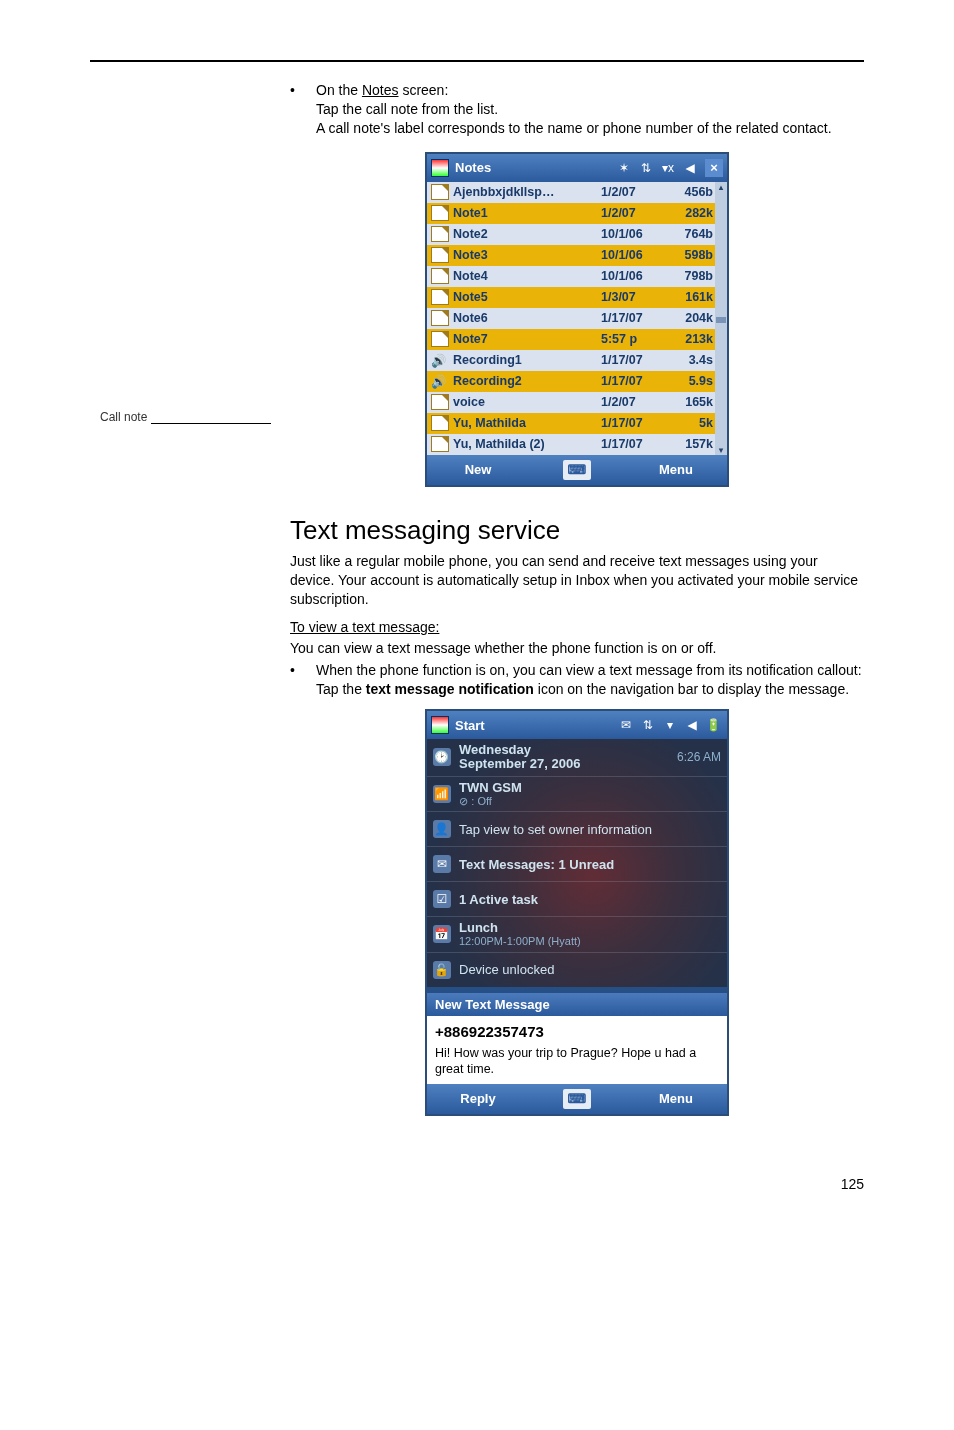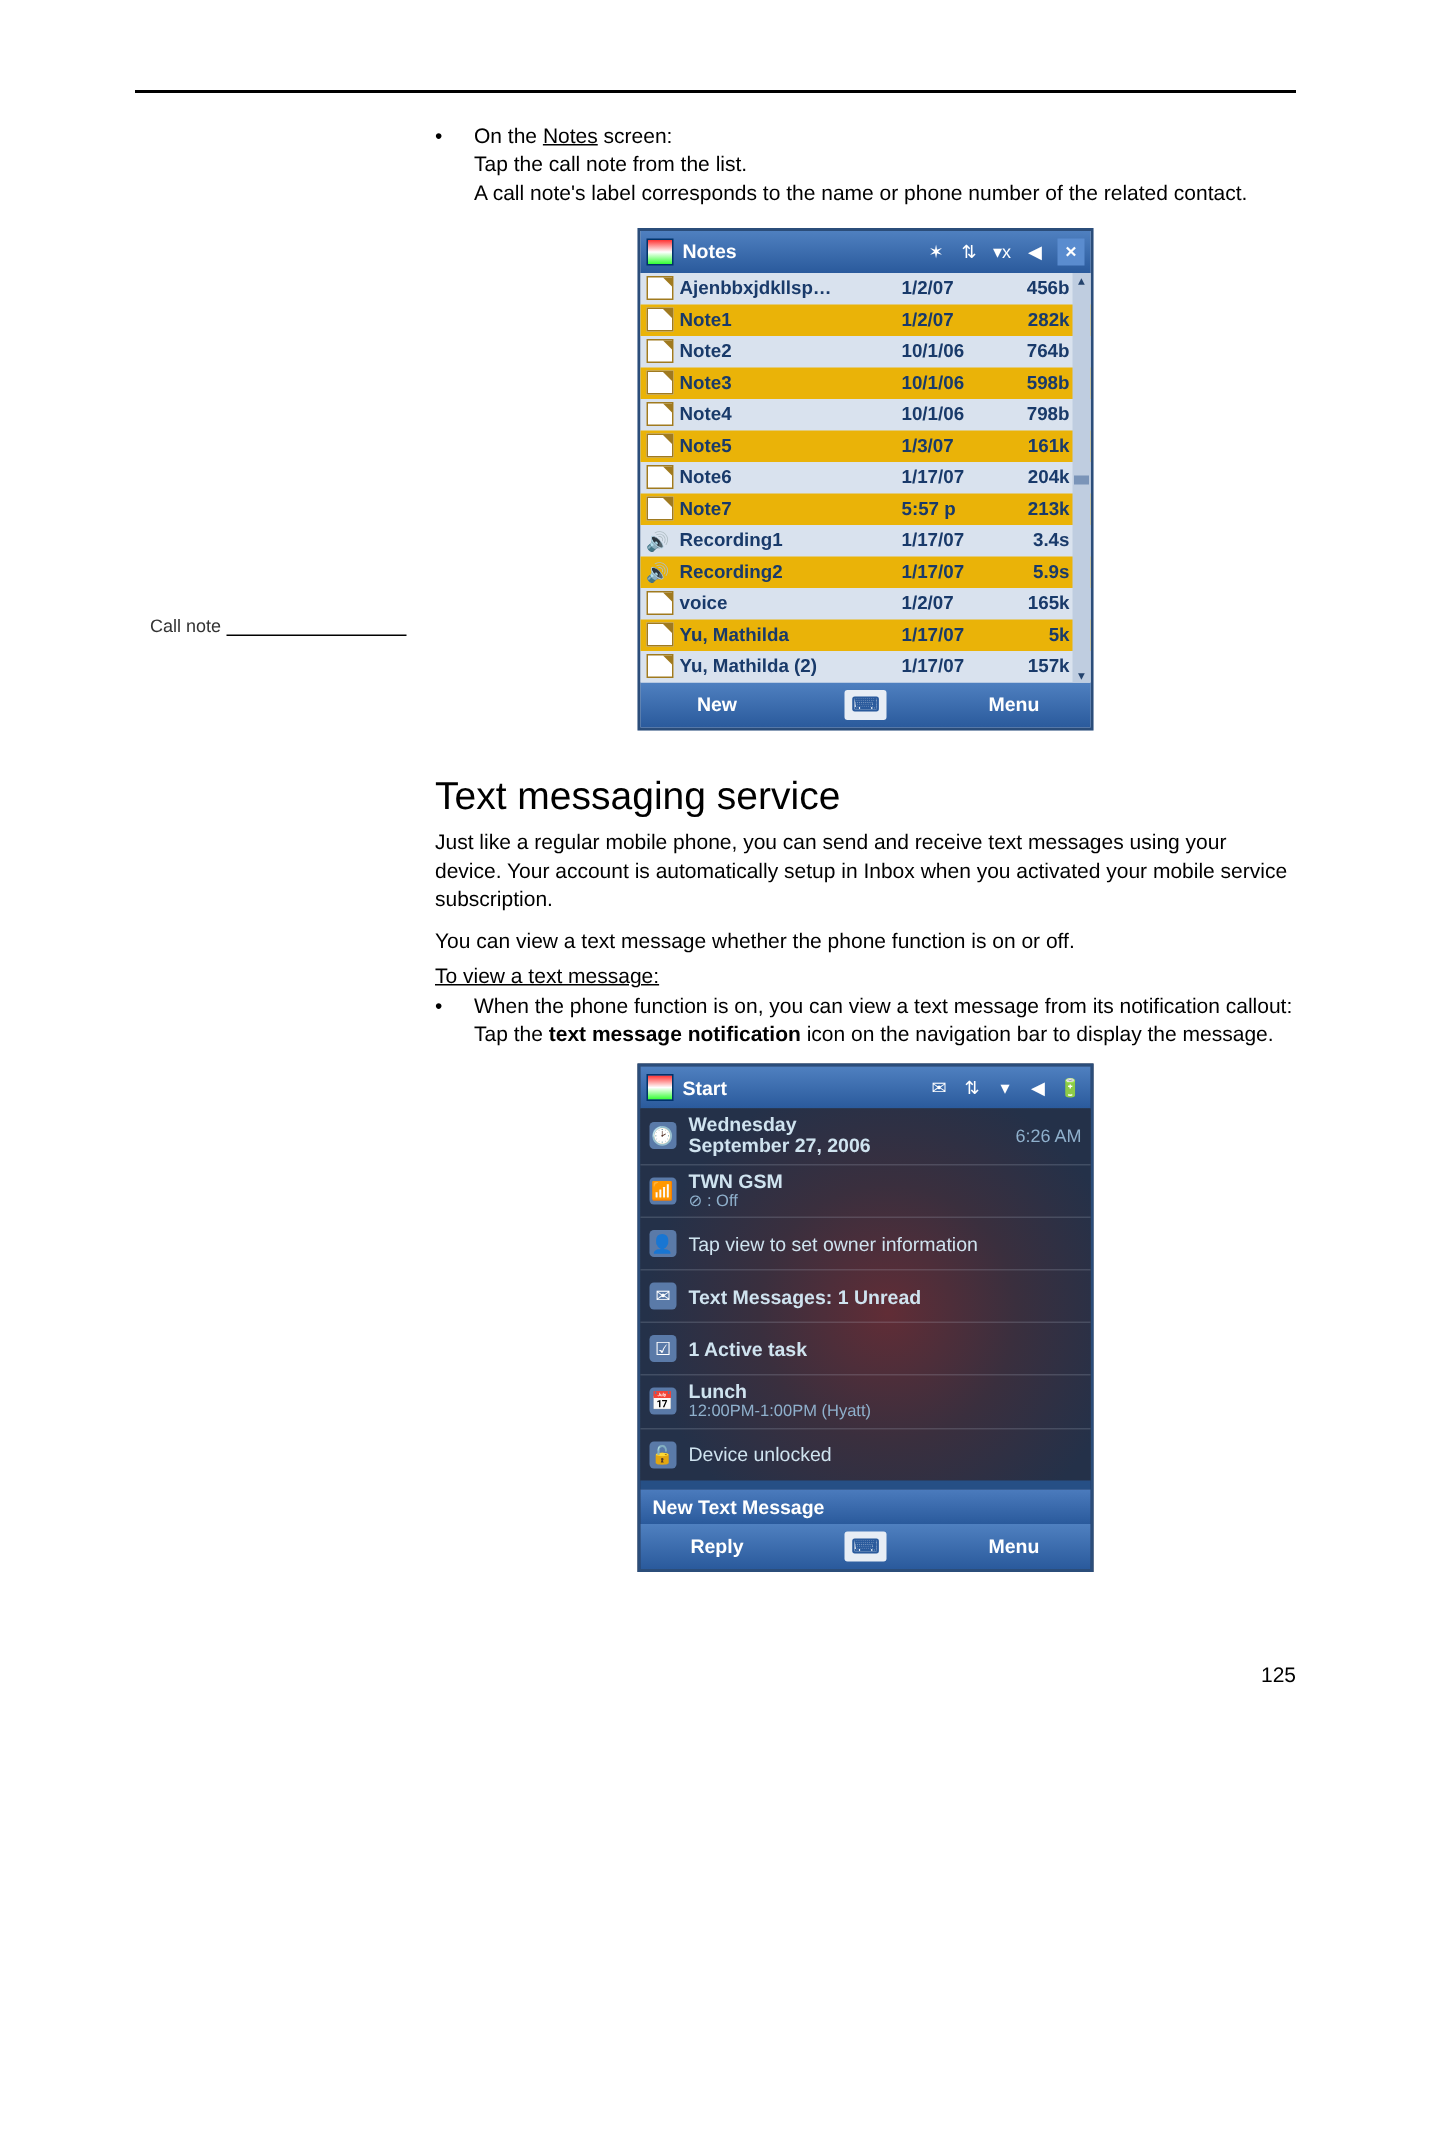--- a/index.html
+++ b/index.html
@@ -363,22 +363,22 @@
         <div class="softbar">
           <span>New</span>
           <span class="kbd">⌨</span>
           <span>Menu</span>
         </div>
       </div>
     </div>
 
     <h2 class="section-h">Text messaging service</h2>
     <p class="para">Just like a regular mobile phone, you can send and receive text messages using your device. Your account is automatically setup in Inbox when you activated your mobile service subscription.</p>
+    <p class="para underline" style="margin-bottom:2px">To view a text message:</p>
     <p class="para" style="margin-bottom:4px">You can view a text message whether the phone function is on or off.</p>
-    <p class="para underline" style="margin-bottom:2px">To view a text message:</p>
 
     <div class="bullet-row">
       <div class="bullet-dot">•</div>
       <div>When the phone function is on, you can view a text message from its notification callout:</div>
     </div>
     <div class="indent">
       <span>Tap the </span><span class="bold">text message notification</span><span> icon on the navigation bar to display the message.</span>
     </div>
 
     <div class="fig-row" style="margin-top:10px">
@@ -431,20 +431,24 @@
             </span>
           </div>
           <div class="today-row" style="border-bottom:none">
             <span class="ticon">🔓</span>
             <span>Device unlocked</span>
           </div>
         </div>
 
         <div class="notif">
           <div class="nhead">New Text Message</div>
+          <div class="ncontent">
+            <div class="from">+886922357473</div>
+            <div>Hi! How was your trip to Prague? Hope u had a great time.</div>
+          </div>
         </div>
 
         <div class="softbar">
           <span>Reply</span>
           <span class="kbd">⌨</span>
           <span>Menu</span>
         </div>
       </div>
     </div>
 

